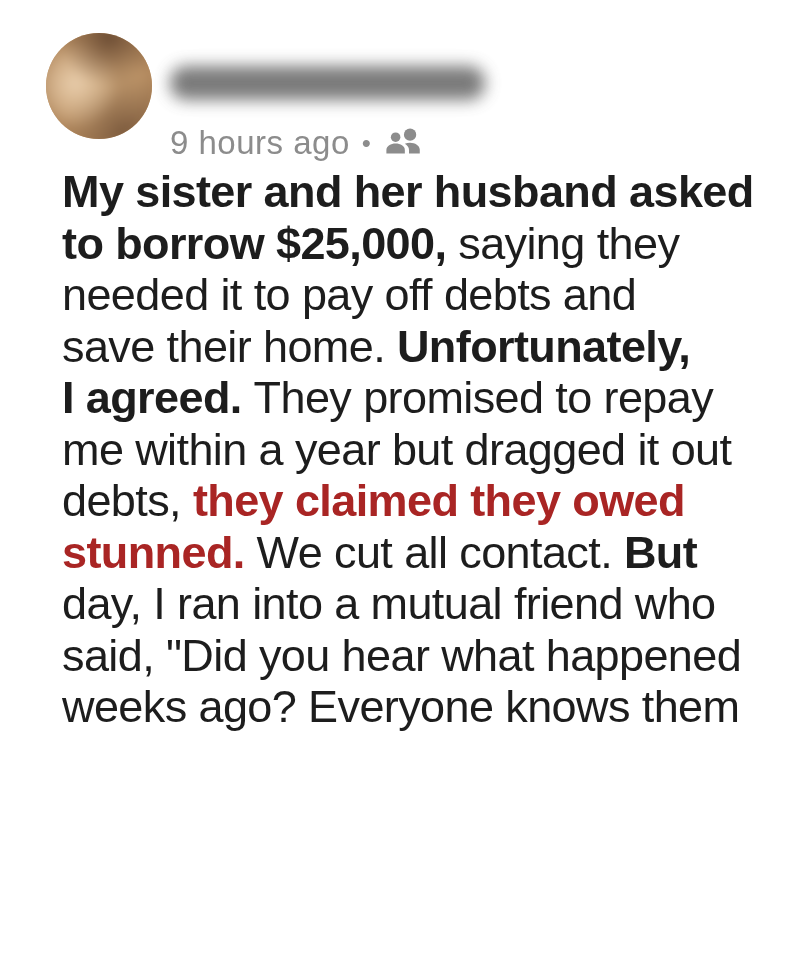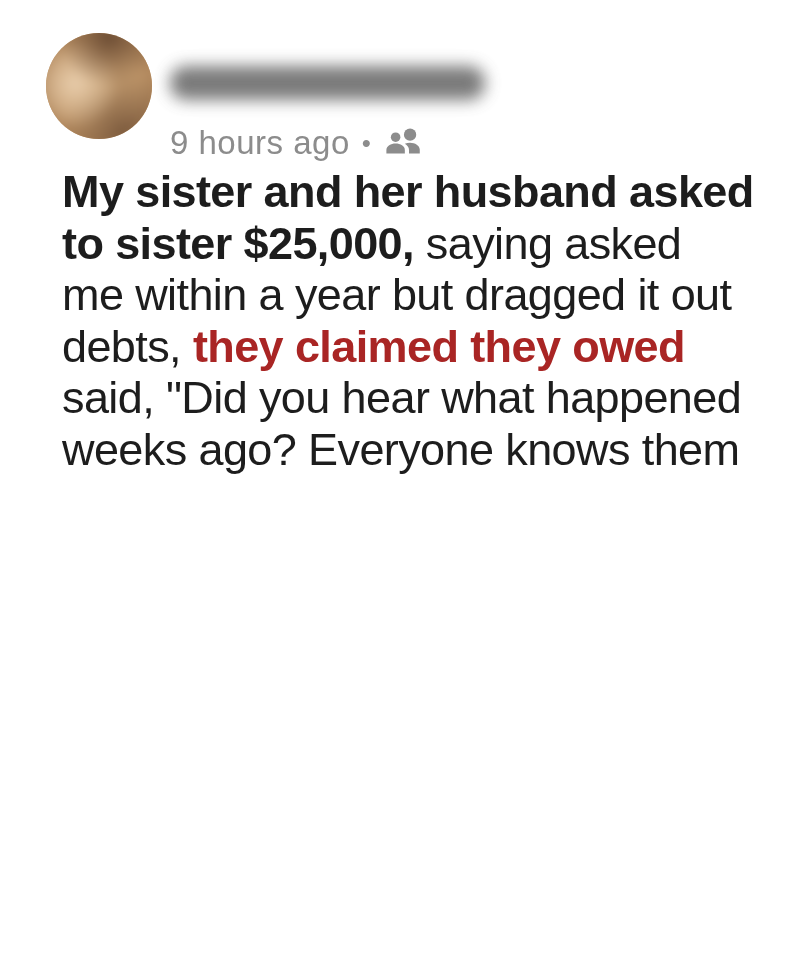--- a/index.html
+++ b/index.html
@@ -107,20 +107,25 @@
           <path d="M8.2 10.4c-3.1 0-6 1.7-6 4.1v2.4h12v-2.4c0-2.4-2.9-4.1-6-4.1z"></path>
           <circle cx="17.6" cy="4.6" r="4.0"></circle>
           <path d="M17.6 9.8c-1.2 0-2.4 0.25-3.4 0.7 1.6 1 2.7 2.4 2.7 4v2.4h7.0v-2.6c0-2.7-3.1-4.5-6.3-4.5z"></path>
         </svg>
       </span>
     </div>
   </div>
 
   <div class="post-body" id="post-body">
       <div class="line"><span class="seg-b">My sister and her husband asked</span></div>
-      <div class="line"><span class="seg-b">to sister $25,000,</span><span class="seg-r"> saying asked</span></div>
+      <div class="line"><span class="seg-b">to borrow $25,000,</span><span class="seg-r"> saying they</span></div>
+      <div class="line"><span class="seg-r">needed it to pay off debts and</span></div>
+      <div class="line"><span class="seg-r">save their home. </span><span class="seg-b">Unfortunately,</span></div>
+      <div class="line"><span class="seg-b">I agreed. </span><span class="seg-r">They promised to repay</span></div>
       <div class="line"><span class="seg-r">me within a year but dragged it out</span></div>
       <div class="line"><span class="seg-r">debts, </span><span class="seg-rb">they claimed they owed</span></div>
+      <div class="line"><span class="seg-rb">stunned. </span><span class="seg-r">We cut all contact. </span><span class="seg-b">But</span></div>
+      <div class="line"><span class="seg-r">day, I ran into a mutual friend who</span></div>
       <div class="line"><span class="seg-r">said, "Did you hear what happened</span></div>
       <div class="line"><span class="seg-r">weeks ago? Everyone knows them</span></div>
     </div>
 
 </div>
 
 </body></html>

